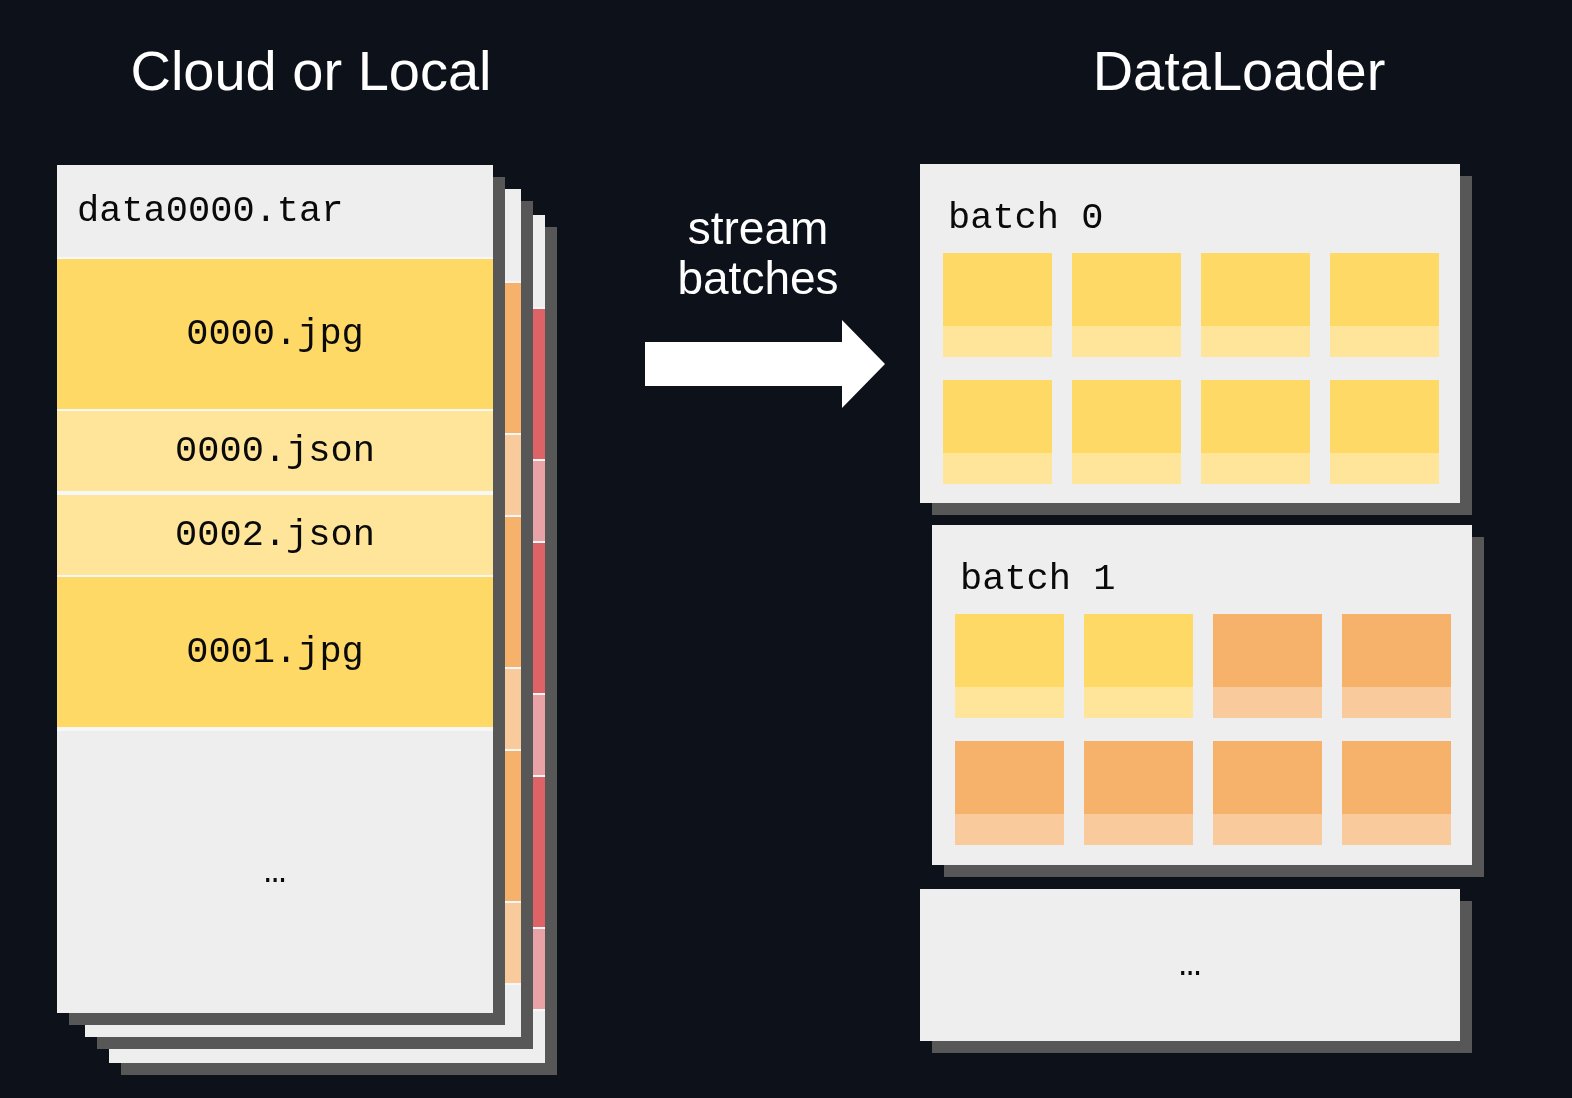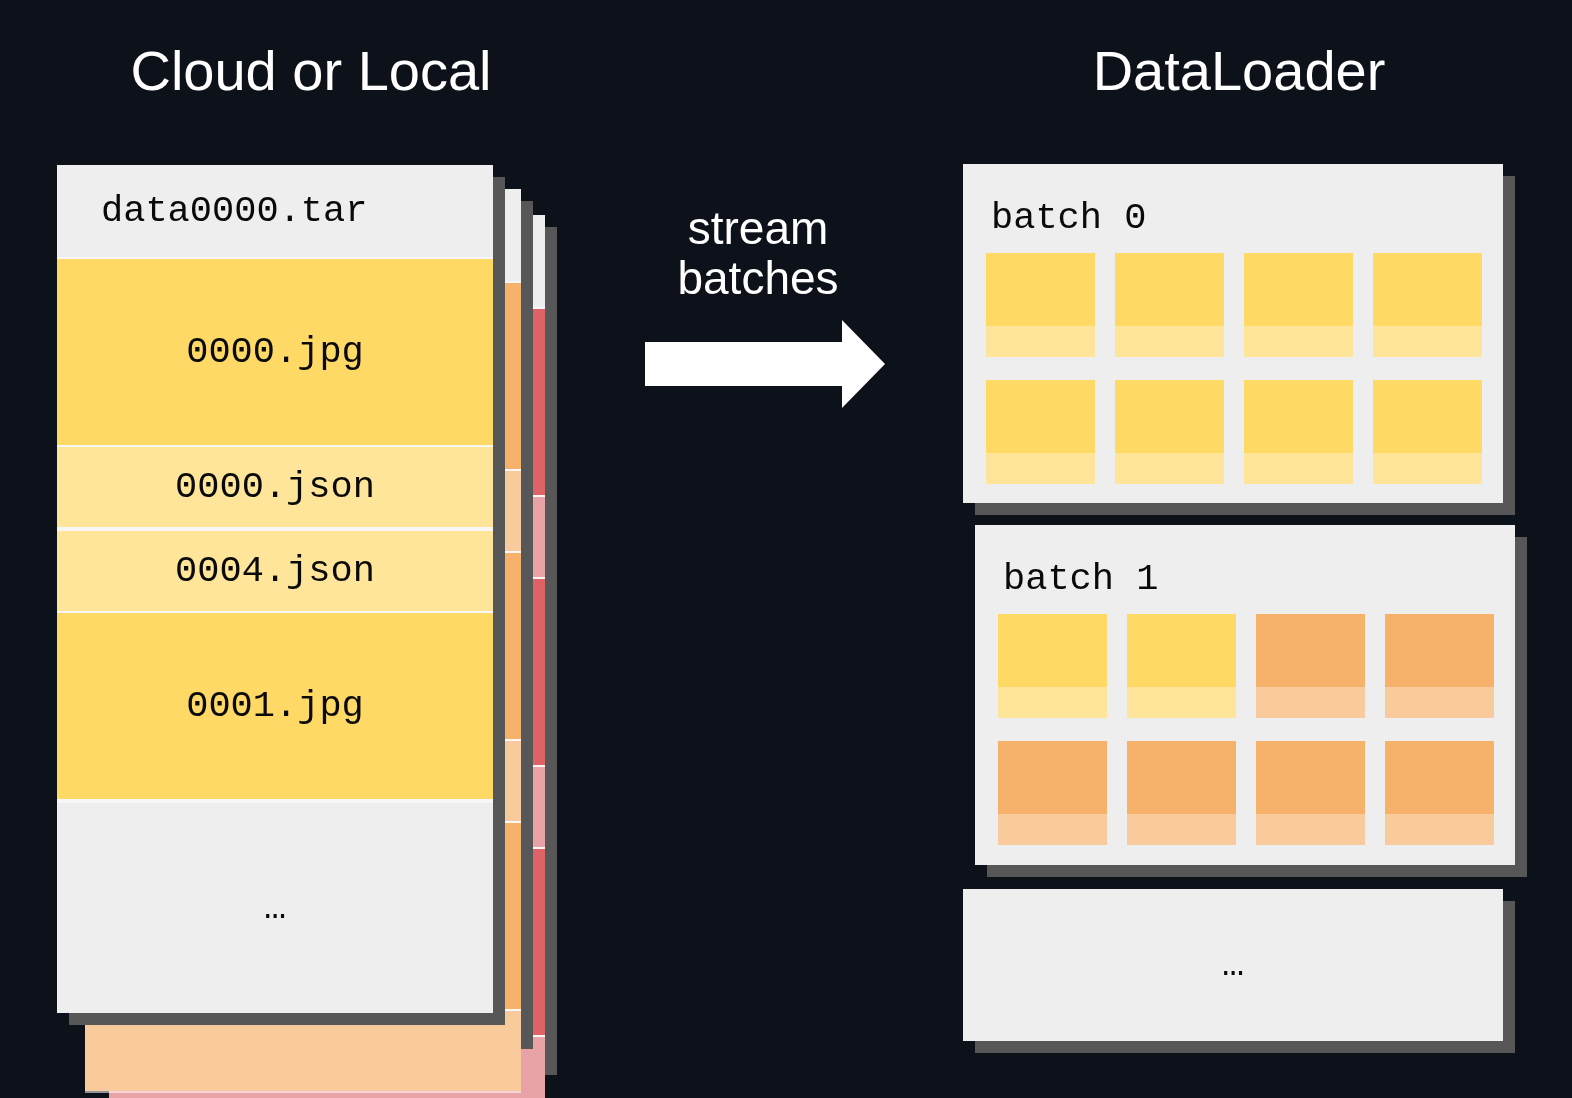--- a/index.html
+++ b/index.html
@@ -24,43 +24,43 @@
 
   .mono{font-family:"Liberation Mono","DejaVu Sans Mono",monospace;color:var(--ink);}
 
   
   .tarcard{
     position:absolute;width:436px;height:848px;background:var(--cardGray);
     box-shadow:12px 12px 0 0 var(--shadow);
     display:flex;flex-direction:column;
   }
   .tarcard .row{flex:0 0 auto;display:flex;align-items:center;justify-content:center;}
-  .tarcard .row.header{height:92px;background:var(--cardGray);justify-content:flex-start;padding-left:44px;}
-  .tarcard .row.jpg{height:186px;}
+  .tarcard .row.header{height:92px;background:var(--cardGray);justify-content:flex-start;padding-left:20px;}
+  .tarcard .row.jpg{height:150px;}
   .tarcard .row.json{height:80px;}
   .tarcard .row.footer{flex:1 1 auto;background:var(--cardGray);}
   .tarcard .sep{flex:0 0 2px;background:rgba(255,255,255,0.55);}
   .tarcard .row{font-size:37px;}
   .card-yellow .row.jpg{background:var(--yellow);}
   .card-yellow .row.json{background:var(--yellowLight);}
   .card-orange .row.jpg{background:var(--orange);}
   .card-orange .row.json{background:var(--orangeLight);}
   .card-red .row.jpg{background:var(--red);}
   .card-red .row.json{background:var(--redLight);}
 
   
   .flow-label{
     position:absolute;left:758px;top:203px;transform:translateX(-50%);
     color:var(--white);font-size:46px;line-height:50px;text-align:center;white-space:nowrap;
   }
   .arrow{position:absolute;left:645px;top:320px;}
 
   
   .batchcard{
-    position:absolute;left:963px;width:540px;background:var(--cardGray);
+    position:absolute;left:920px;width:540px;background:var(--cardGray);
     box-shadow:12px 12px 0 0 var(--shadow);
   }
   .batch-label{display:block;margin:34px 0 0 28px;font-size:37px;line-height:40px;}
   .tilegrid{
     display:grid;grid-template-columns:repeat(4,109px);grid-auto-rows:104px;
     column-gap:20px;row-gap:23px;margin:15px 0 0 23px;
   }
   .tile{display:flex;flex-direction:column;width:109px;height:104px;}
   .tile-main{flex:0 0 73px;}
   .tile-strip{flex:1 1 auto;}
@@ -117,21 +117,21 @@
   </div>
 
   <div class="tarcard card-yellow" style="left:57px;top:165px;z-index:3;">
     <div class="row header mono">data0000.tar</div>
     <div class="sep"></div>
     <div class="row jpg mono">0000.jpg</div>
     <div class="sep"></div>
     <div class="row json mono">0000.json</div>
     <div class="sep"></div>
     <div class="sep"></div>
-    <div class="row json mono">0004.json</div>
+    <div class="row json mono">0002.json</div>
     <div class="sep"></div>
     <div class="row jpg mono">0001.jpg</div>
     <div class="sep"></div>
     <div class="sep"></div>
     <div class="row footer mono">…</div>
   </div>
 
   <div class="flow-label">
     <div>stream</div>
     <div>batches</div>

